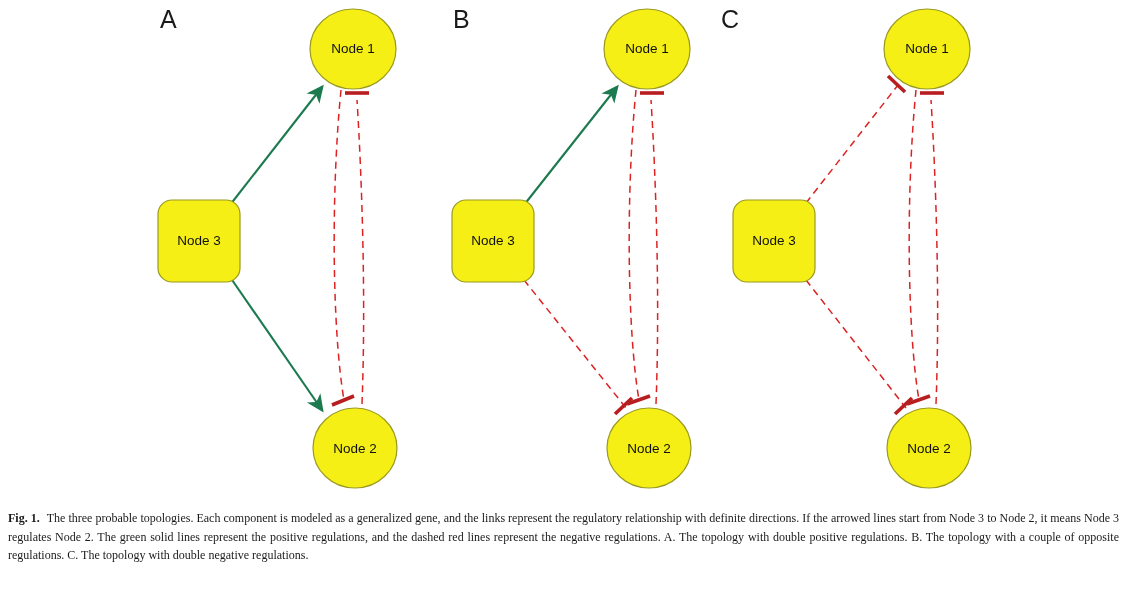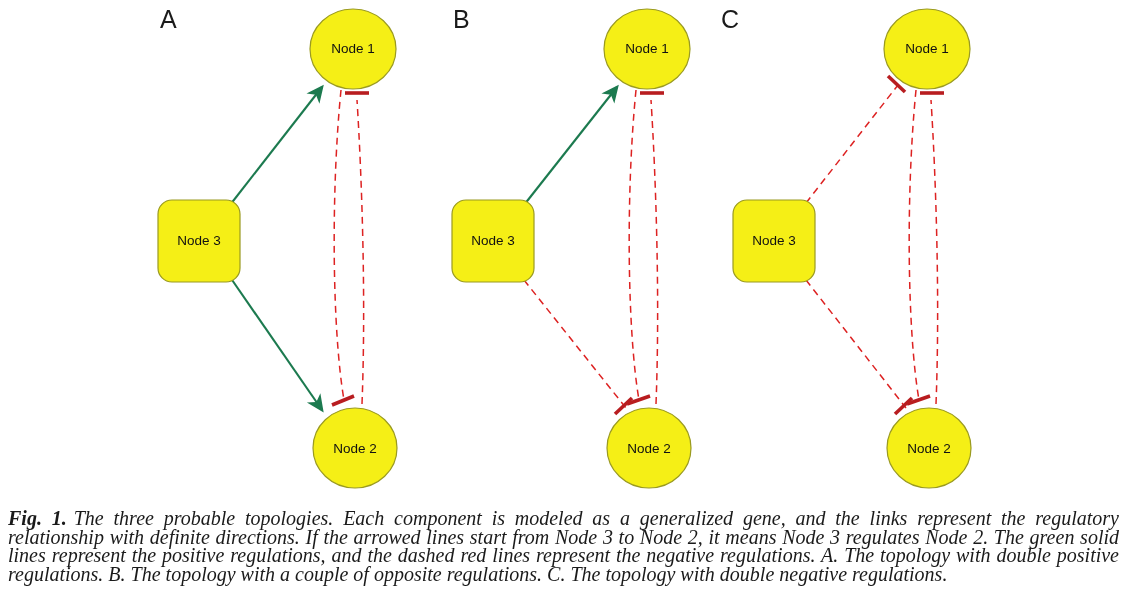--- a/index.html
+++ b/index.html
@@ -26,26 +26,25 @@
     fill:#111111;
     text-anchor:middle;
     dominant-baseline:middle;
   }
 
   #caption{
     position:absolute;
     left:8px;top:509px;
     width:1111px;
     font-family:"Liberation Serif", serif;
-    font-size:20px;
+    font-size:12px;
     line-height:18.6px;
     color:#1a1a1a;
     text-align:justify;
     text-justify:inter-word;
-    font-style:italic;
   }
   #caption .fignum{font-weight:bold;}
   #caption .gap{display:inline-block;width:7px;}
 </style>
 </head>
 <body>
 
 <div id="figure-area">
 <svg id="figure-svg" viewBox="0 0 1127 505" xmlns="http://www.w3.org/2000/svg">
 

